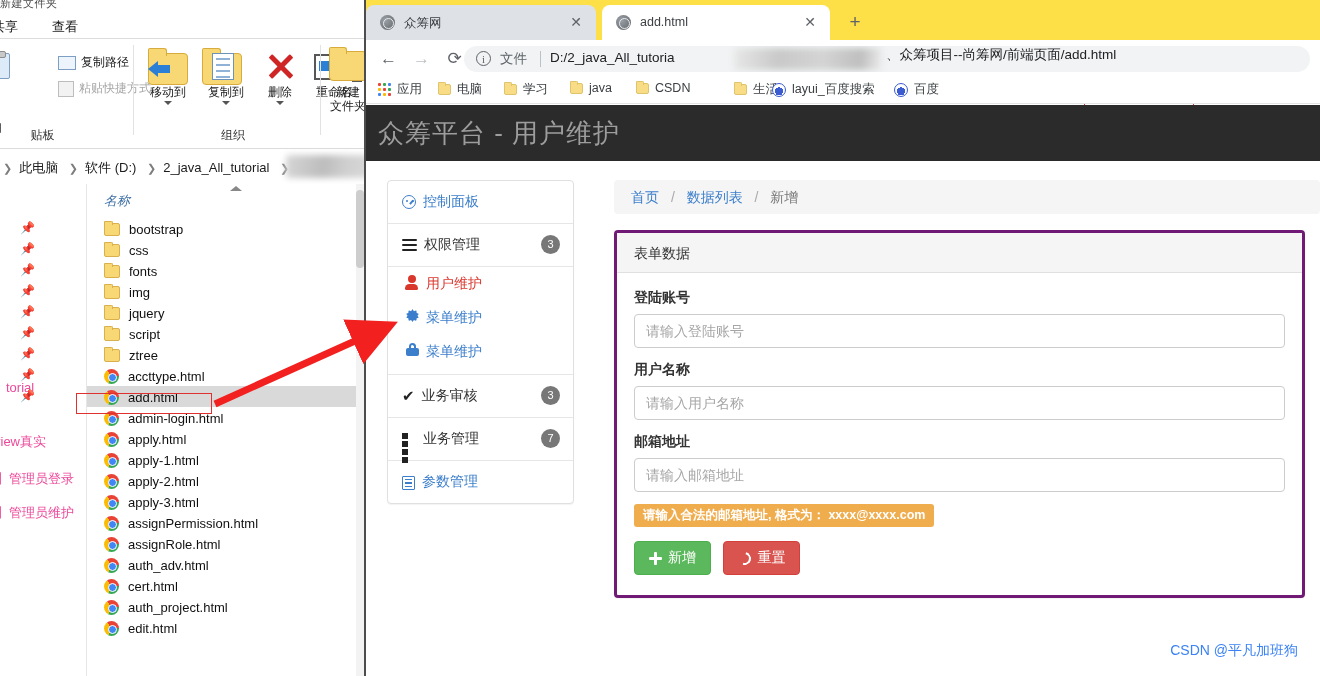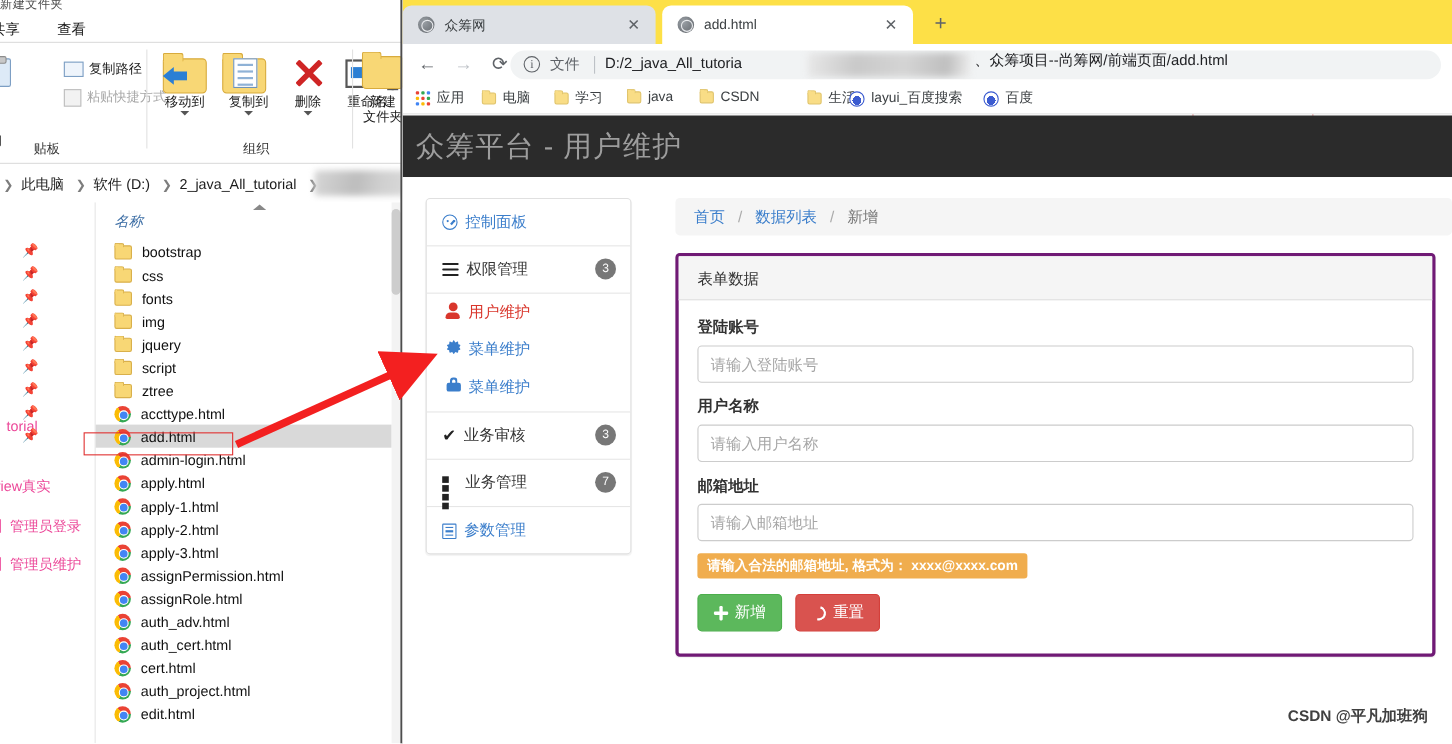--- a/index.html
+++ b/index.html
@@ -398,21 +398,21 @@
   }
   .ic-plus:before { left: 0; top: 5px; width: 13px; height: 3px; }
   .ic-plus:after  { left: 5px; top: 0; width: 3px; height: 13px; }
   .ic-refresh {
     width: 13px; height: 13px; border: 2.4px solid #fff; border-radius: 50%;
     border-top-color: transparent; border-left-color: transparent;
     transform: rotate(-30deg);
   }
   .watermark {
     position: absolute; right: 22px; bottom: 16px;
-    font-size: 14px; color: #404040; font-weight: bold;
+    font-size: 14px; color: #3b82f6;
   }
 
   
   #annot-arrow { position: absolute; left: 0; top: 0; width: 1320px; height: 676px; pointer-events: none; }
   .file-highlight {
     position: absolute; left: 76px; top: 393px; width: 136px; height: 21px;
     border: 1.4px solid #e03131; pointer-events: none;
   }
 </style>
 </head>
@@ -527,21 +527,20 @@
             <div class="frow"><span class="pin">📌</span><span class="fico chrome"></span><span class="fname">accttype.html</span></div>
             <div class="frow selected"><span class="pin">📌</span><span class="fico chrome"></span><span class="fname">add.html</span></div>
             <div class="frow"><span class="pin"></span><span class="fico chrome"></span><span class="fname">admin-login.html</span></div>
             <div class="frow"><span class="pin"></span><span class="fico chrome"></span><span class="fname">apply.html</span></div>
             <div class="frow"><span class="pin"></span><span class="fico chrome"></span><span class="fname">apply-1.html</span></div>
             <div class="frow"><span class="pin"></span><span class="fico chrome"></span><span class="fname">apply-2.html</span></div>
             <div class="frow"><span class="pin"></span><span class="fico chrome"></span><span class="fname">apply-3.html</span></div>
             <div class="frow"><span class="pin"></span><span class="fico chrome"></span><span class="fname">assignPermission.html</span></div>
             <div class="frow"><span class="pin"></span><span class="fico chrome"></span><span class="fname">assignRole.html</span></div>
             <div class="frow"><span class="pin"></span><span class="fico chrome"></span><span class="fname">auth_adv.html</span></div>
-            <div class="frow"><span class="pin"></span><span class="fico chrome"></span><span class="fname">auth_cert.html</span></div>
             <div class="frow"><span class="pin"></span><span class="fico chrome"></span><span class="fname">cert.html</span></div>
             <div class="frow"><span class="pin"></span><span class="fico chrome"></span><span class="fname">auth_project.html</span></div>
             <div class="frow"><span class="pin"></span><span class="fico chrome"></span><span class="fname">edit.html</span></div>
           </div>
       </div>
     </div>
 
     <div class="exp-scroll">
       <div class="thumb"></div>
     </div>

